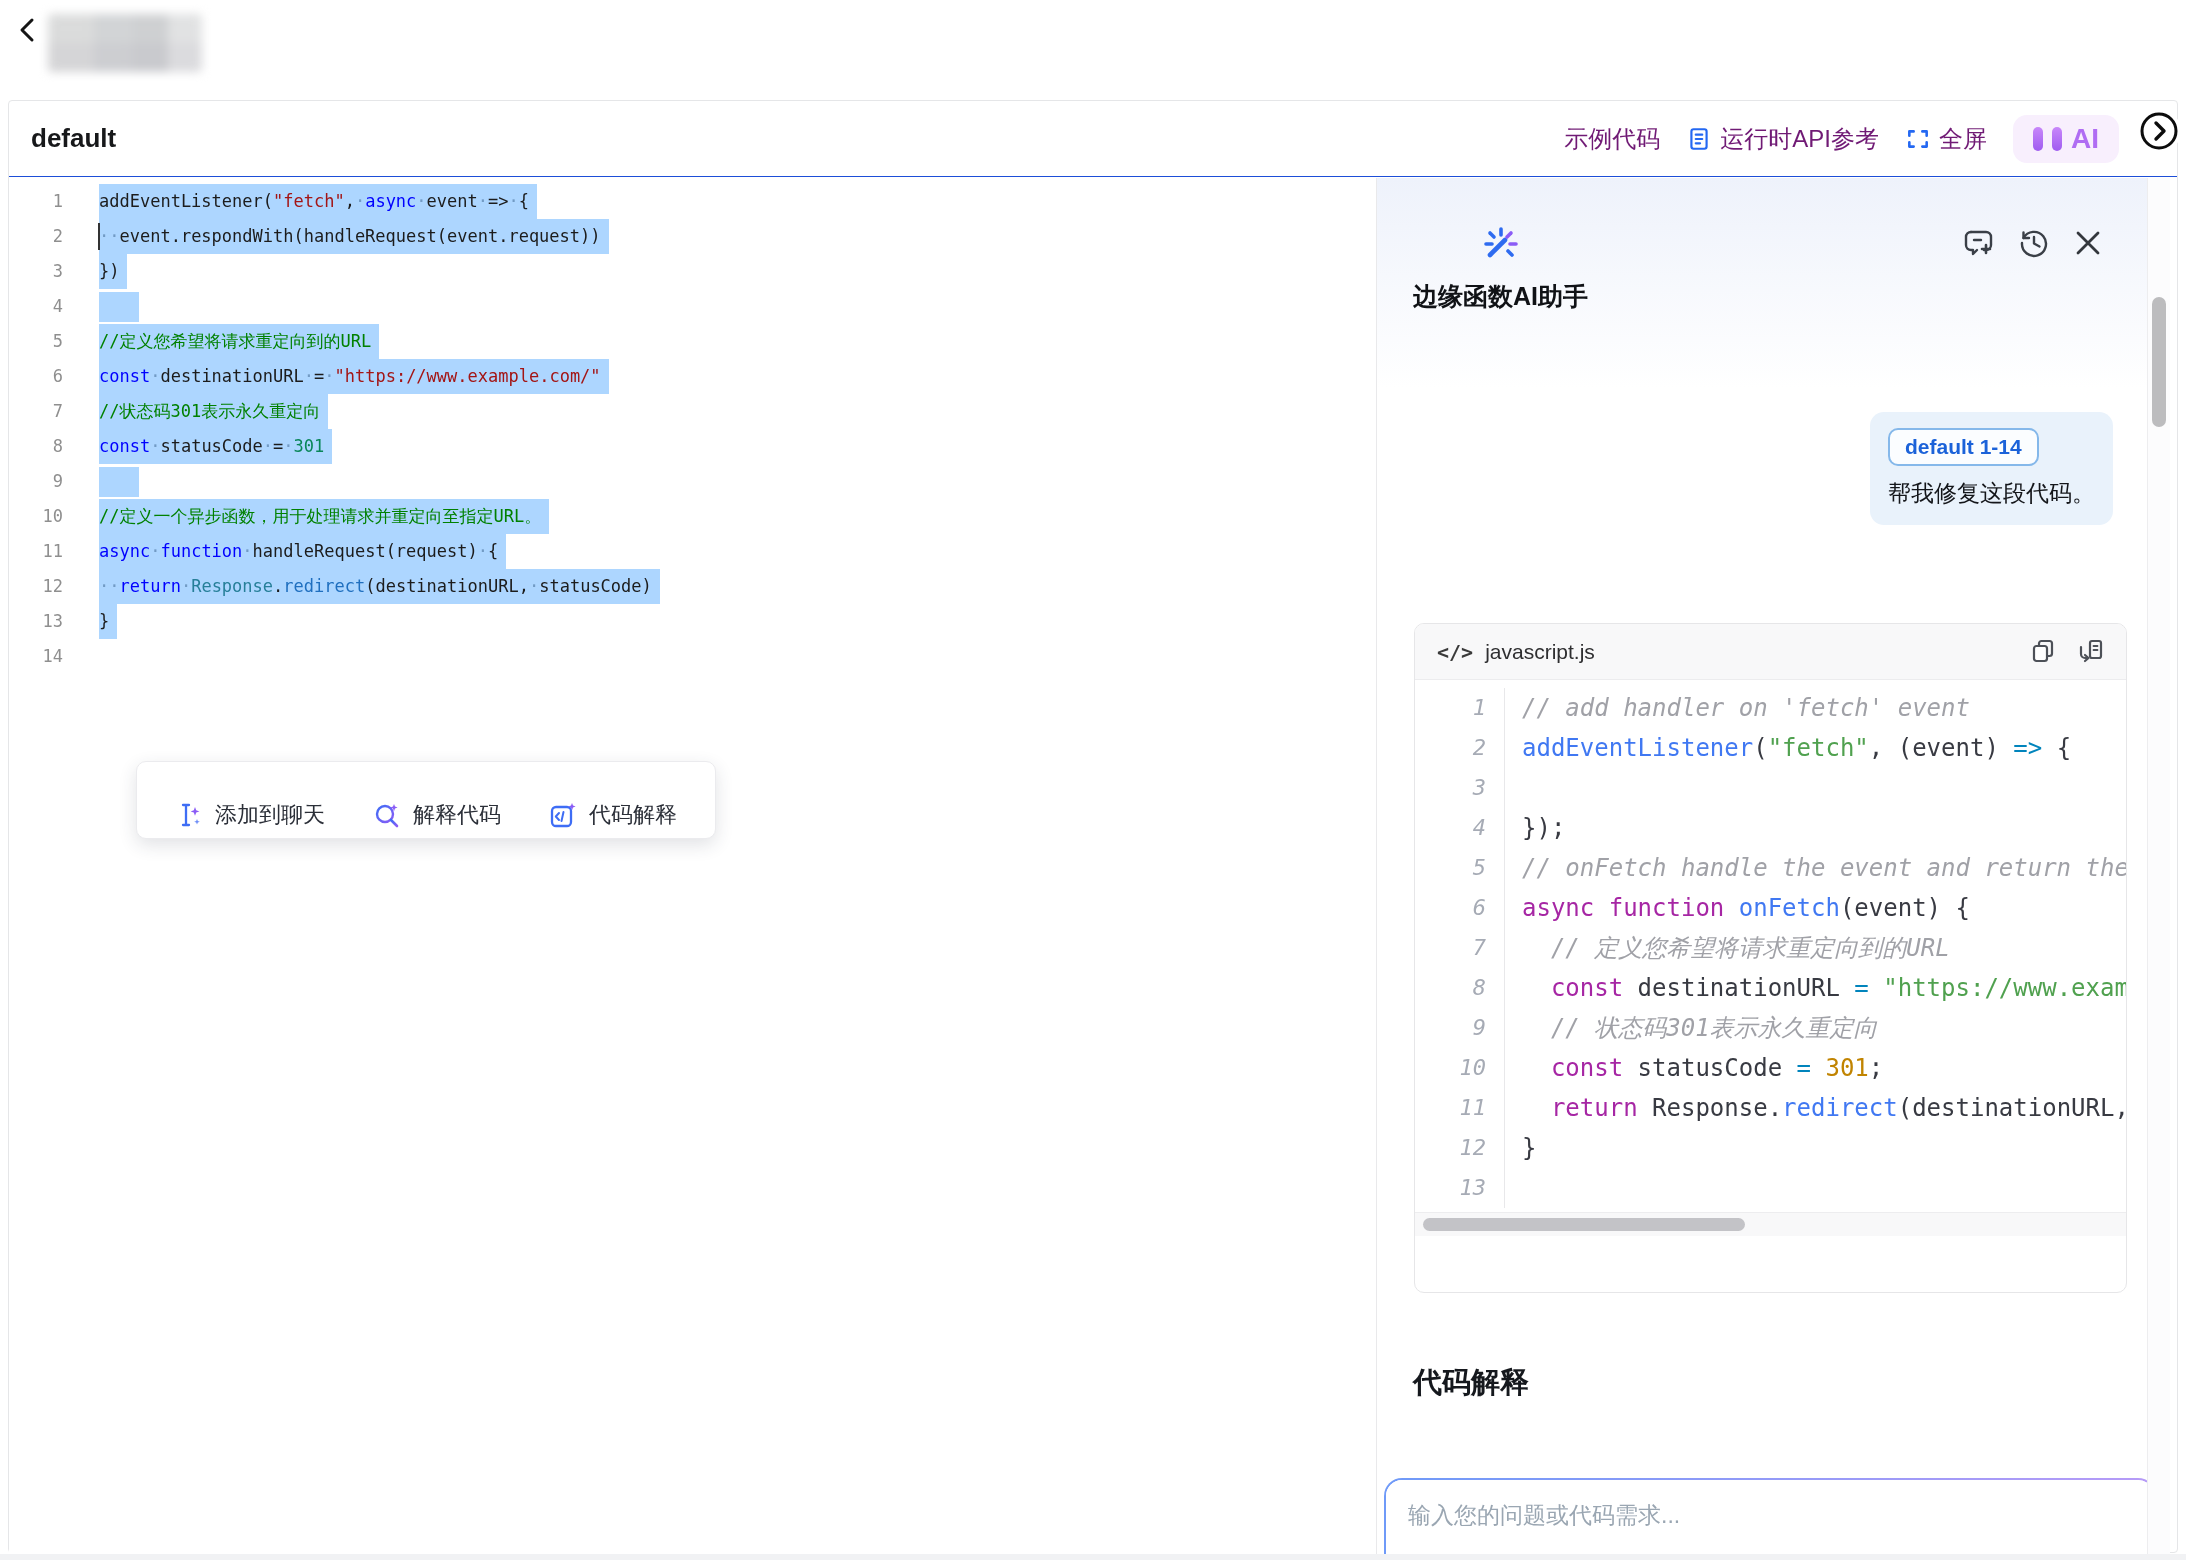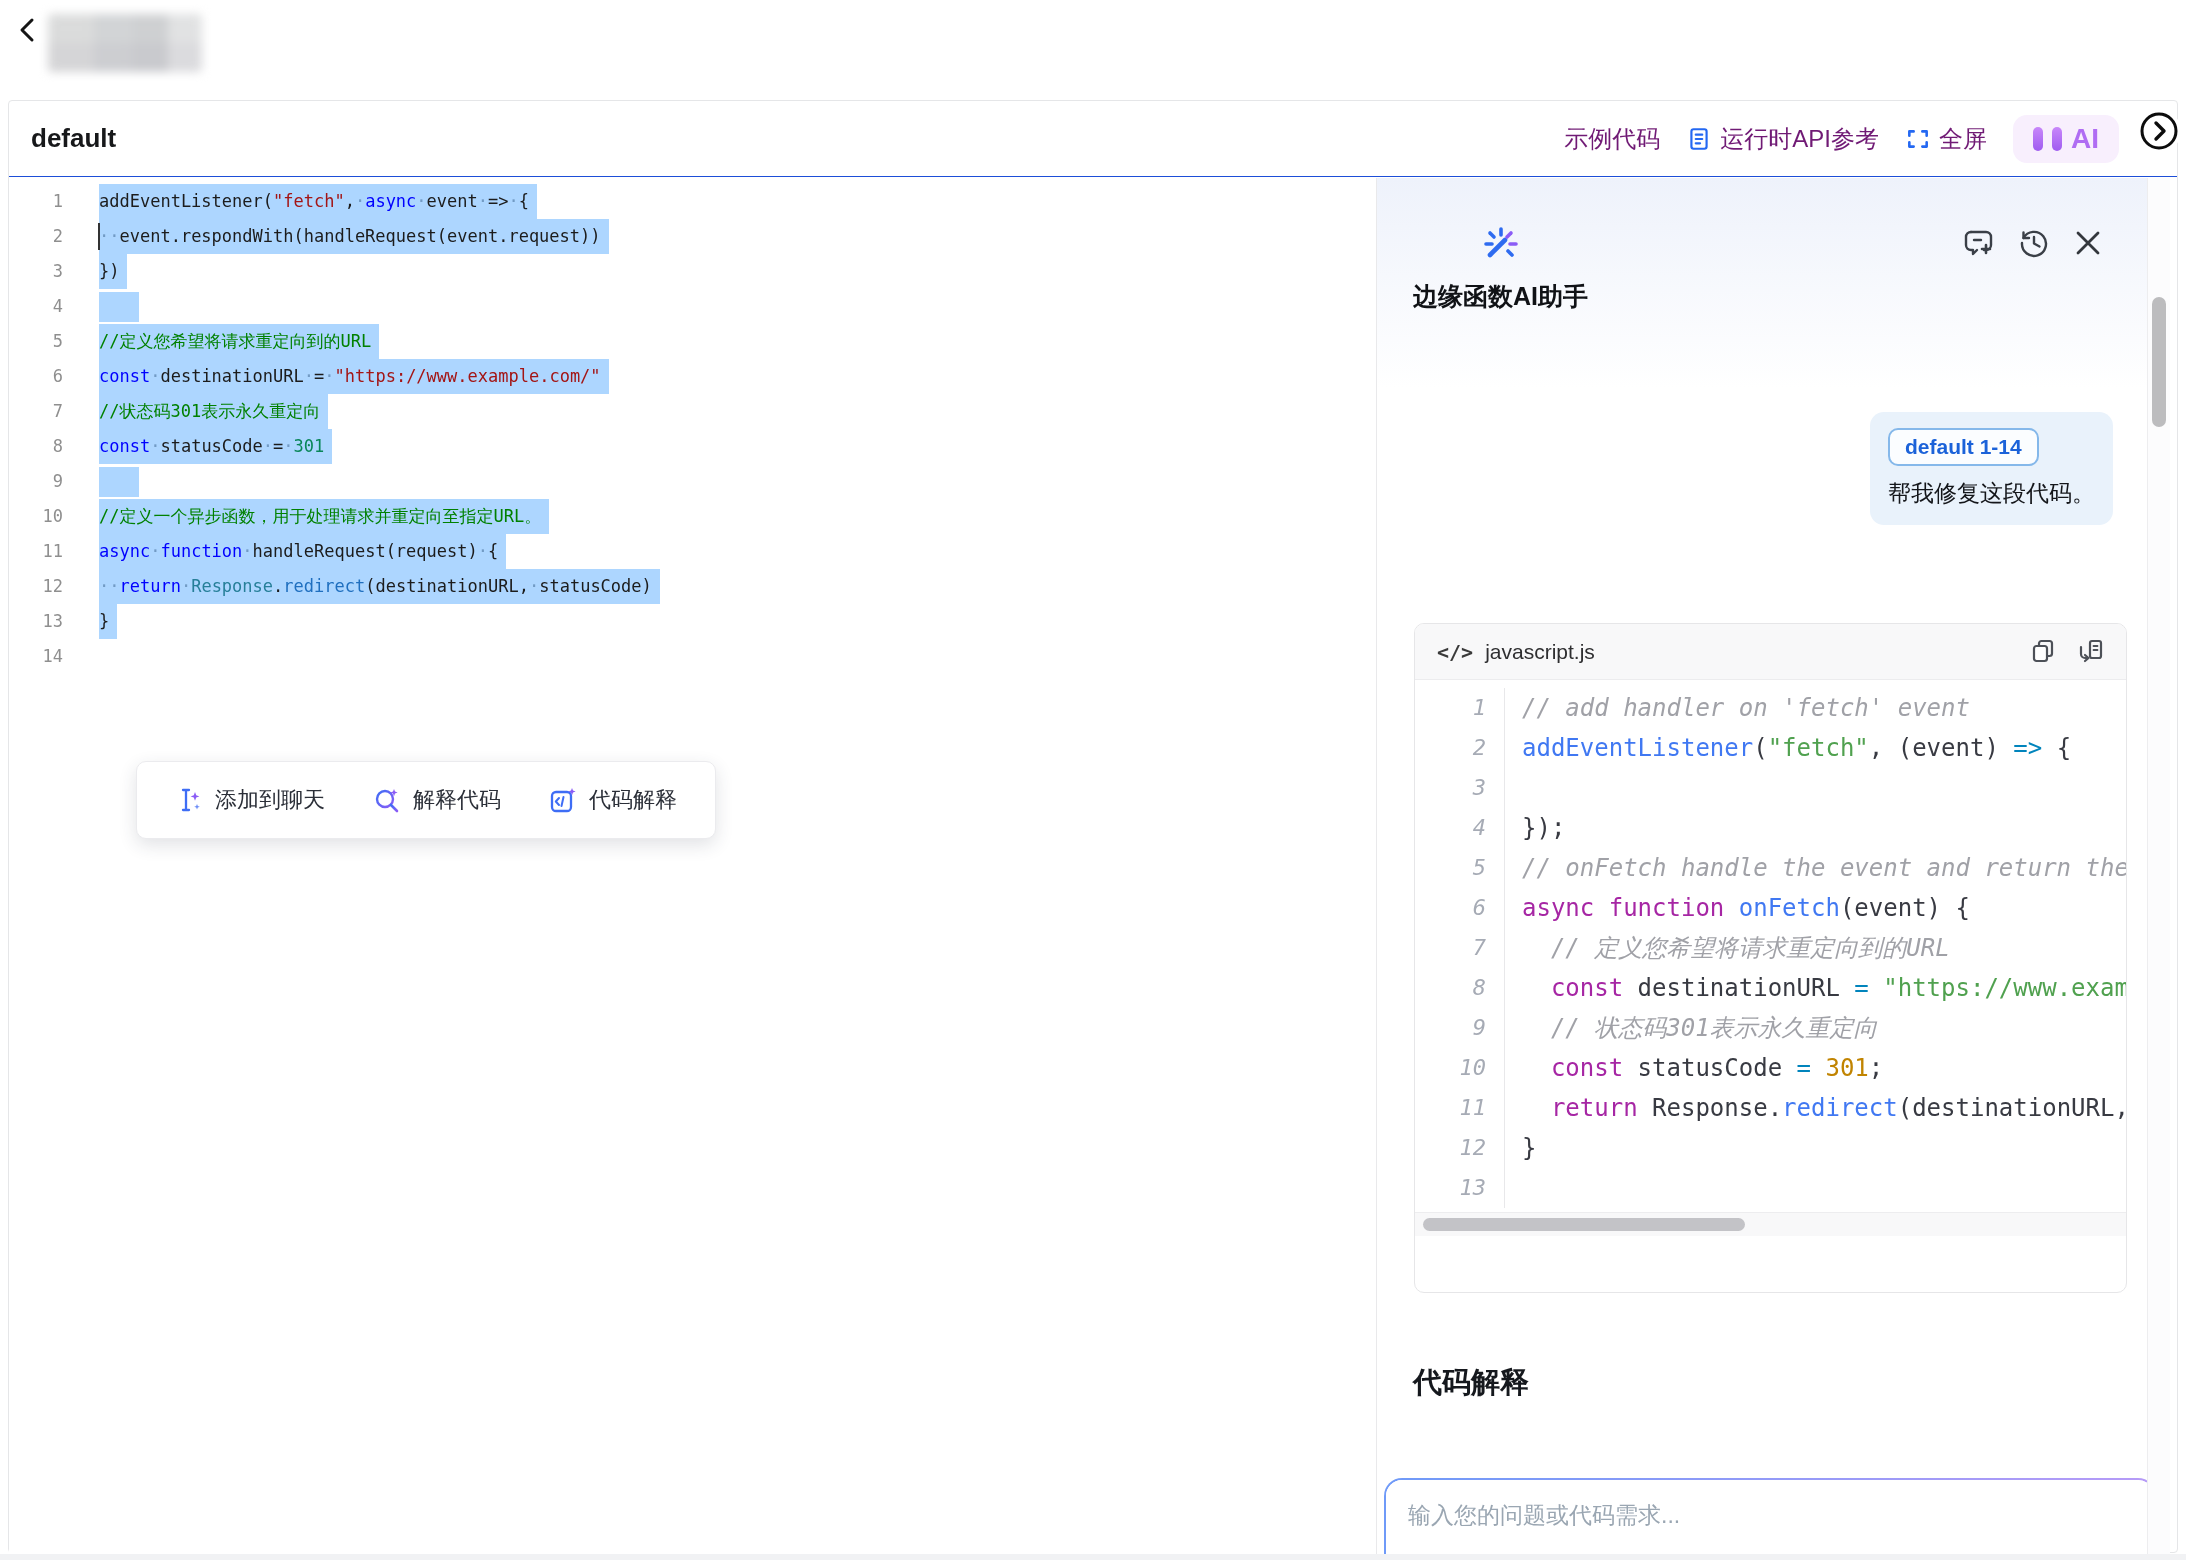--- a/index.html
+++ b/index.html
@@ -40,21 +40,21 @@
   .hl { background:#add6ff; padding-right:8px; display:inline-block; }
   .hl.stub { width:40px; height:30px; vertical-align:middle; }
   .caret { position:absolute; left:27px; top:4px; width:2px; height:27px; background:#333; }
   .ws { color:rgba(56,96,138,.5); }
   .e-fg{color:#1c1c1c} .e-kw{color:#0000ff} .e-str{color:#a31515} .e-com{color:#008000}
   .e-num{color:#098658} .e-type{color:#267f99} .e-fn{color:#1f6fbf}
 
   
   .sel-toolbar { position:absolute; left:127px; top:583px; height:78px; background:#fff;
     border:1px solid #ebebee; border-radius:10px; box-shadow:0 6px 18px rgba(40,50,70,.14);
-    display:flex; align-items:center; gap:48px; padding:0 38px; }
+    display:flex; align-items:flex-end; gap:48px; padding:8px 38px; }
   .sel-btn { display:flex; align-items:center; gap:12px; font-size:22px; color:#2b2f38; cursor:pointer; white-space:nowrap; }
 
   
   .divider-v { position:absolute; left:1367px; top:77px; width:1px; height:1376px; background:#e9e9eb; }
   .assistant { position:absolute; left:1368px; top:77px; width:770px; height:1376px;
     background:linear-gradient(180deg,#eef2fb 0%, #ffffff 210px); overflow:hidden; }
   .as-header { position:absolute; left:36px; top:46px; display:flex; align-items:center; gap:16px;flex-direction:column; }
   .as-title { font-size:25px; font-weight:bold; color:#101216; }
   .as-header-icons { position:absolute; right:42px; top:48px; display:flex; gap:20px; }
   .as-header-icons .icon-btn { width:34px; height:34px; cursor:pointer; }

